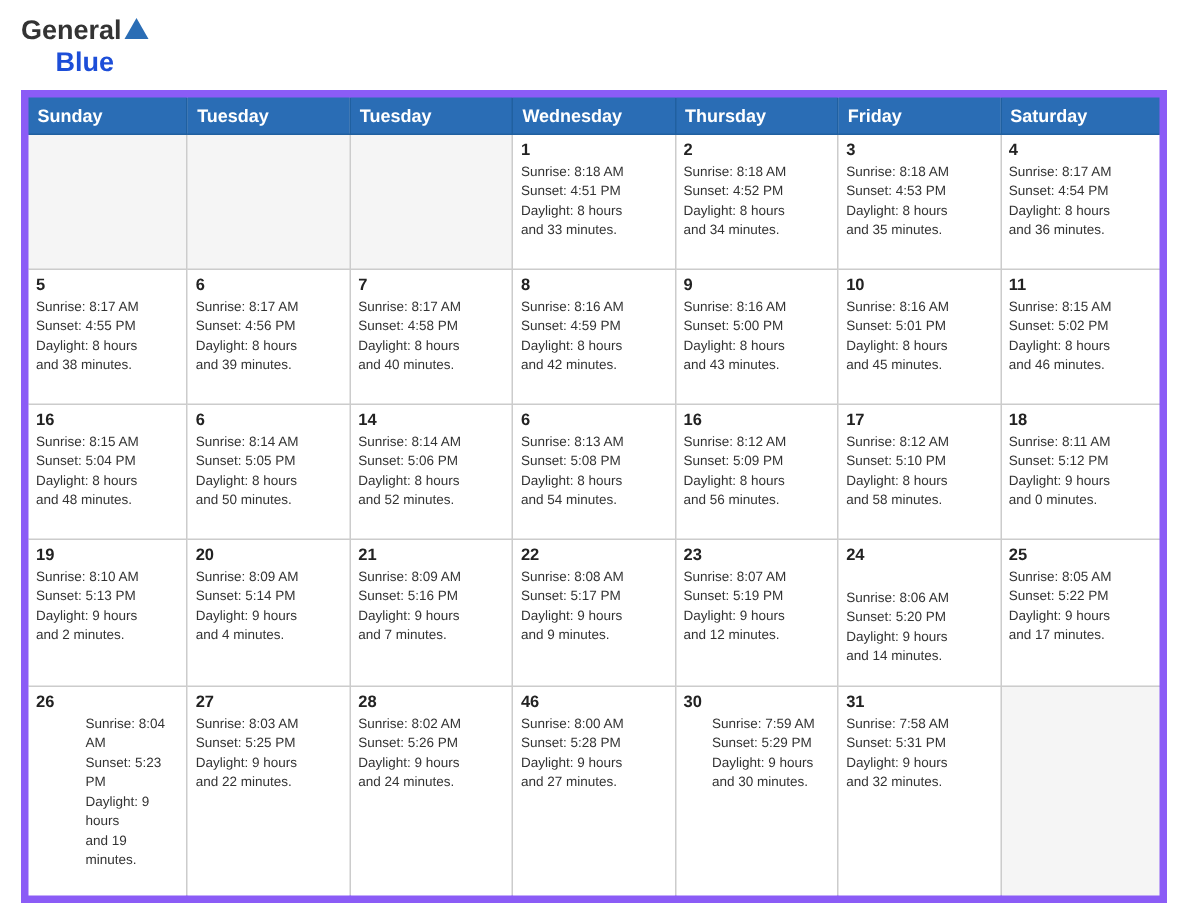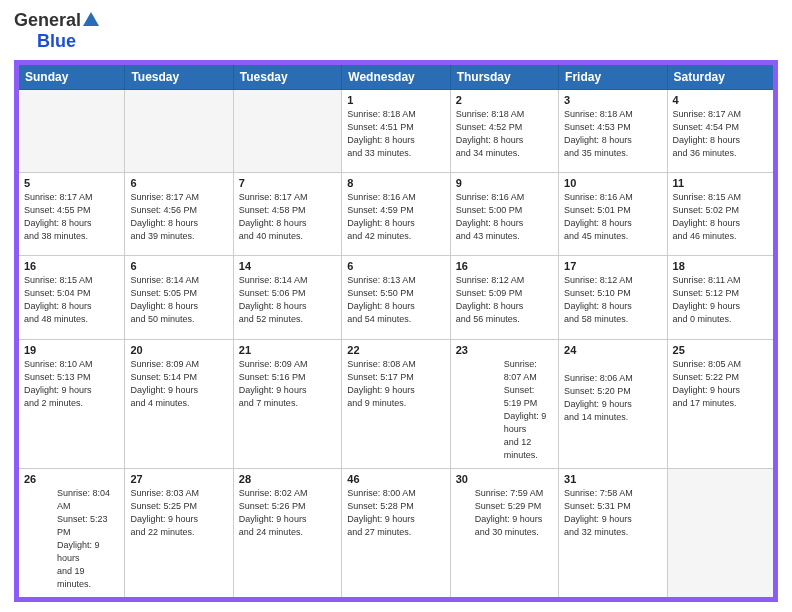--- a/index.html
+++ b/index.html
@@ -238,21 +238,21 @@
           <td>
             <span class="day-num">14</span>
             <div class="day-info" style="white-space: pre-line;">Sunrise: 8:14 AM
 Sunset: 5:06 PM
 Daylight: 8 hours
 and 52 minutes.</div>
           </td>
           <td>
             <span class="day-num">6</span>
             <div class="day-info" style="white-space: pre-line;">Sunrise: 8:13 AM
-Sunset: 5:50 PM
+Sunset: 5:08 PM
 Daylight: 8 hours
 and 54 minutes.</div>
           </td>
           <td>
             <span class="day-num">16</span>
             <div class="day-info" style="white-space: pre-line;">Sunrise: 8:12 AM
 Sunset: 5:09 PM
 Daylight: 8 hours
 and 56 minutes.</div>
           </td>
@@ -295,21 +295,21 @@
           </td>
           <td>
             <span class="day-num">22</span>
             <div class="day-info" style="white-space: pre-line;">Sunrise: 8:08 AM
 Sunset: 5:17 PM
 Daylight: 9 hours
 and 9 minutes.</div>
           </td>
           <td>
             <span class="day-num">23</span>
-            <div class="day-info" style="white-space: pre-line; margin-left: 48px;">Sunrise: 8:07 AM
+            <div class="day-info" style="white-space: pre-line;">Sunrise: 8:07 AM
 Sunset: 5:19 PM
 Daylight: 9 hours
 and 12 minutes.</div>
           </td>
           <td>
             <span class="day-num">24</span>
             <div class="day-info" style="white-space: pre-line; margin-top: 16px;">Sunrise: 8:06 AM
 Sunset: 5:20 PM
 Daylight: 9 hours
 and 14 minutes.</div>

